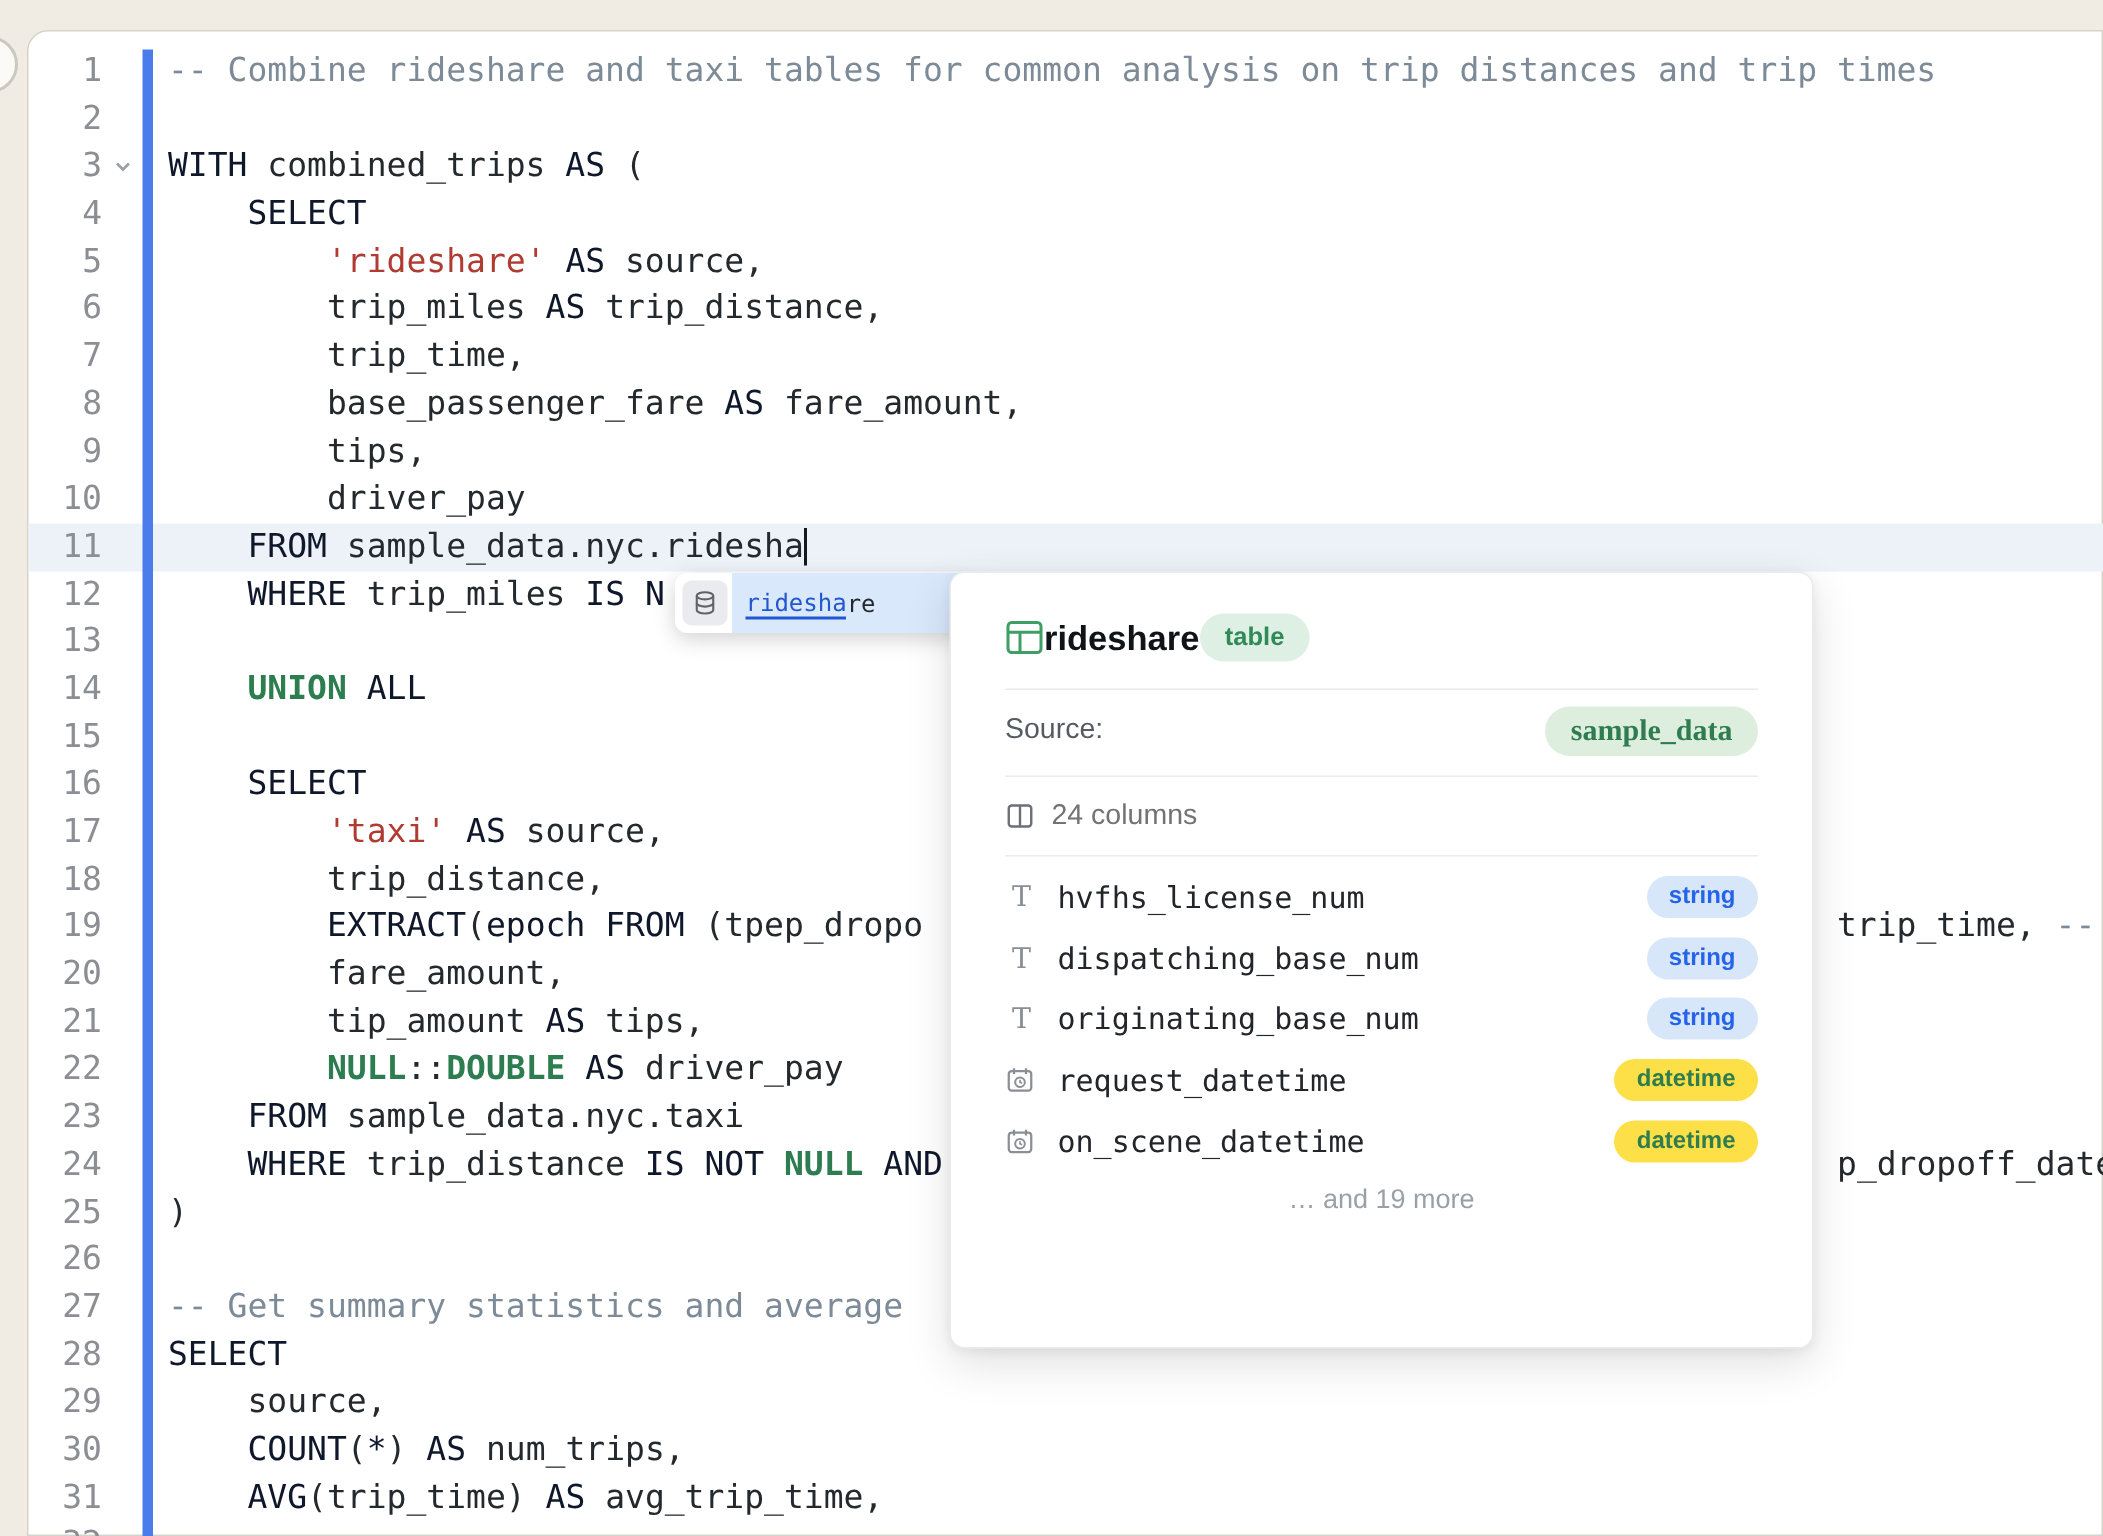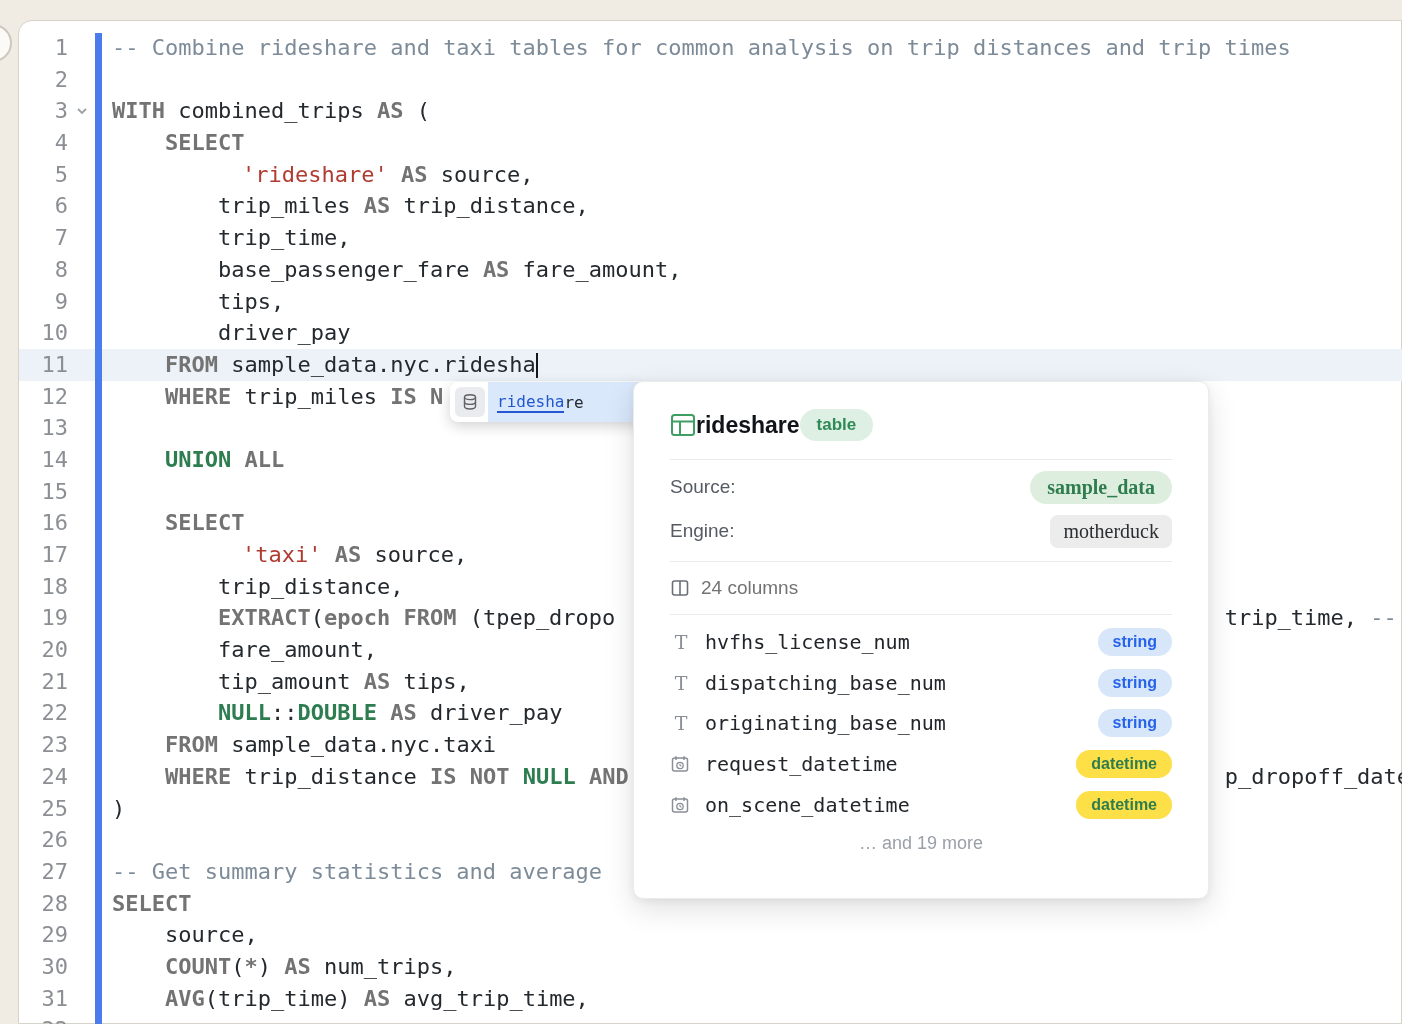--- a/index.html
+++ b/index.html
@@ -26,23 +26,23 @@
   .gutter { position:absolute; left:20px; top:32px; width:48px; }
   .gutter .ln { height:31.7px; line-height:31.7px; text-align:right;
     font-family:"DejaVu Sans Mono", monospace; font-size:22px; color:#8b8f94; }
 
   .fold { position:absolute; left:74px; top:103px; width:16px; height:16px; color:#9aa0a6; }
 
   .code { position:absolute; left:112px; top:32px; width:1290px; }
   .code .cl { height:31.7px; line-height:31.7px; white-space:pre;
     font-family:"DejaVu Sans Mono", monospace; font-size:22px; color:#24292e; }
   .cl .pl  { color:#24292e; }
-  .cl .kw  { color:#737373; font-weight:bold; }
+  .cl .kw  { color:#0f172a; font-weight:normal; }
   .cl .grn { color:#2d7d50; font-weight:bold; }
-  .cl .str { color:#b03b31;margin-left:24px; }
+  .cl .str { color:#b03b31; }
   .cl .cm  { color:#7d8b98; }
   .caret { display:inline-block; width:2px; height:25px; background:#15181c;
     vertical-align:middle; margin-left:0px; }
 
   
   .ac { position:absolute; left:450px; top:382px; width:194px; height:40px; z-index:5;
     background:#ffffff; border-radius:8px; box-shadow:0 4px 14px rgba(0,0,0,.18);
     display:flex; align-items:center; }
   .ac-chip { width:30px; height:30px; margin-left:5px; flex:0 0 30px; background:#e9ebee;
     border-radius:6px; display:flex; align-items:center; justify-content:center; }
@@ -196,24 +196,20 @@
         </svg>
       </span>
       <span class="card-title">rideshare</span>
       <span class="pill type-badge">table</span>
     </div>
     <div class="hr hr1"></div>
     <div class="info-row">
       <span class="info-label">Source:</span>
       <span class="badge-right pill src-badge">sample_data</span>
     </div>
-    <div class="info-row">
-      <span class="info-label">Engine:</span>
-      <span class="badge-right eng-badge">motherduck</span>
-    </div>
     <div class="hr hr2"></div>
     <div class="cols-row">
       <span>
         <svg width="20" height="20" viewBox="0 0 20 20">
           <rect x="2.5" y="3" width="15" height="14" rx="2" fill="none" stroke="#6b7078" stroke-width="1.6"></rect>
           <line x1="10" y1="3" x2="10" y2="17" stroke="#6b7078" stroke-width="1.6"></line>
         </svg>
       </span>
       <span>24 columns</span>
     </div>

